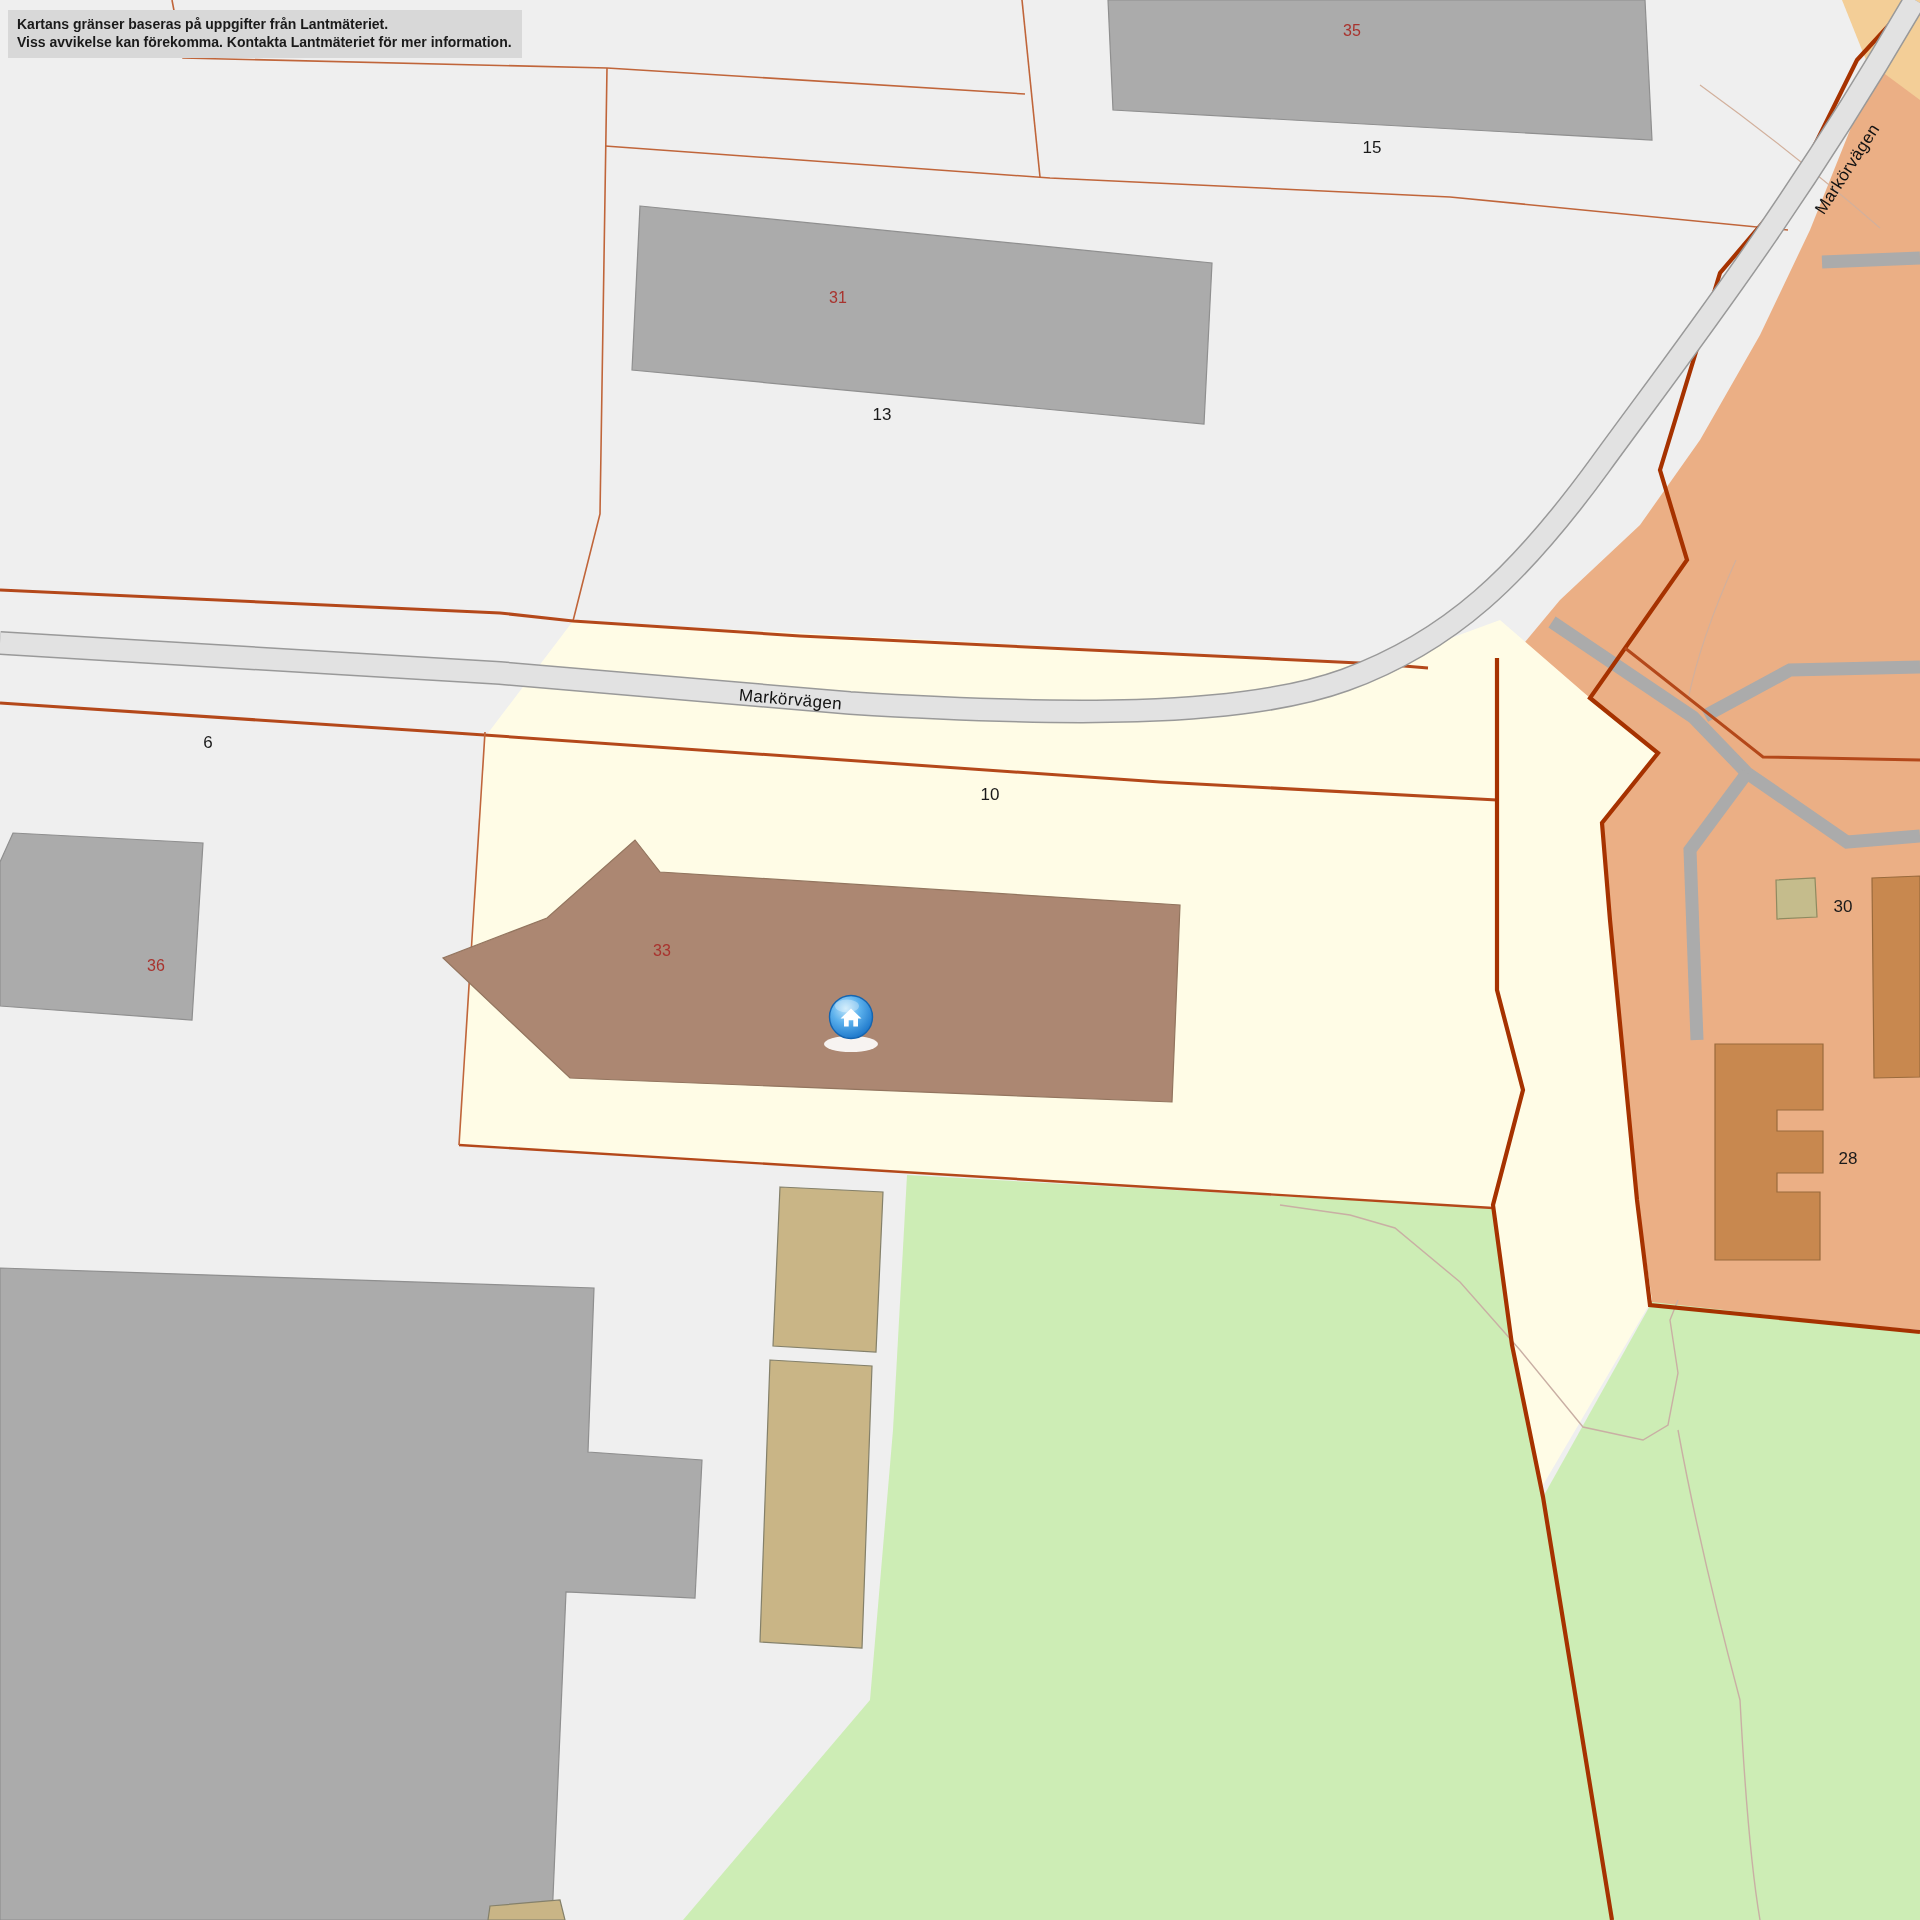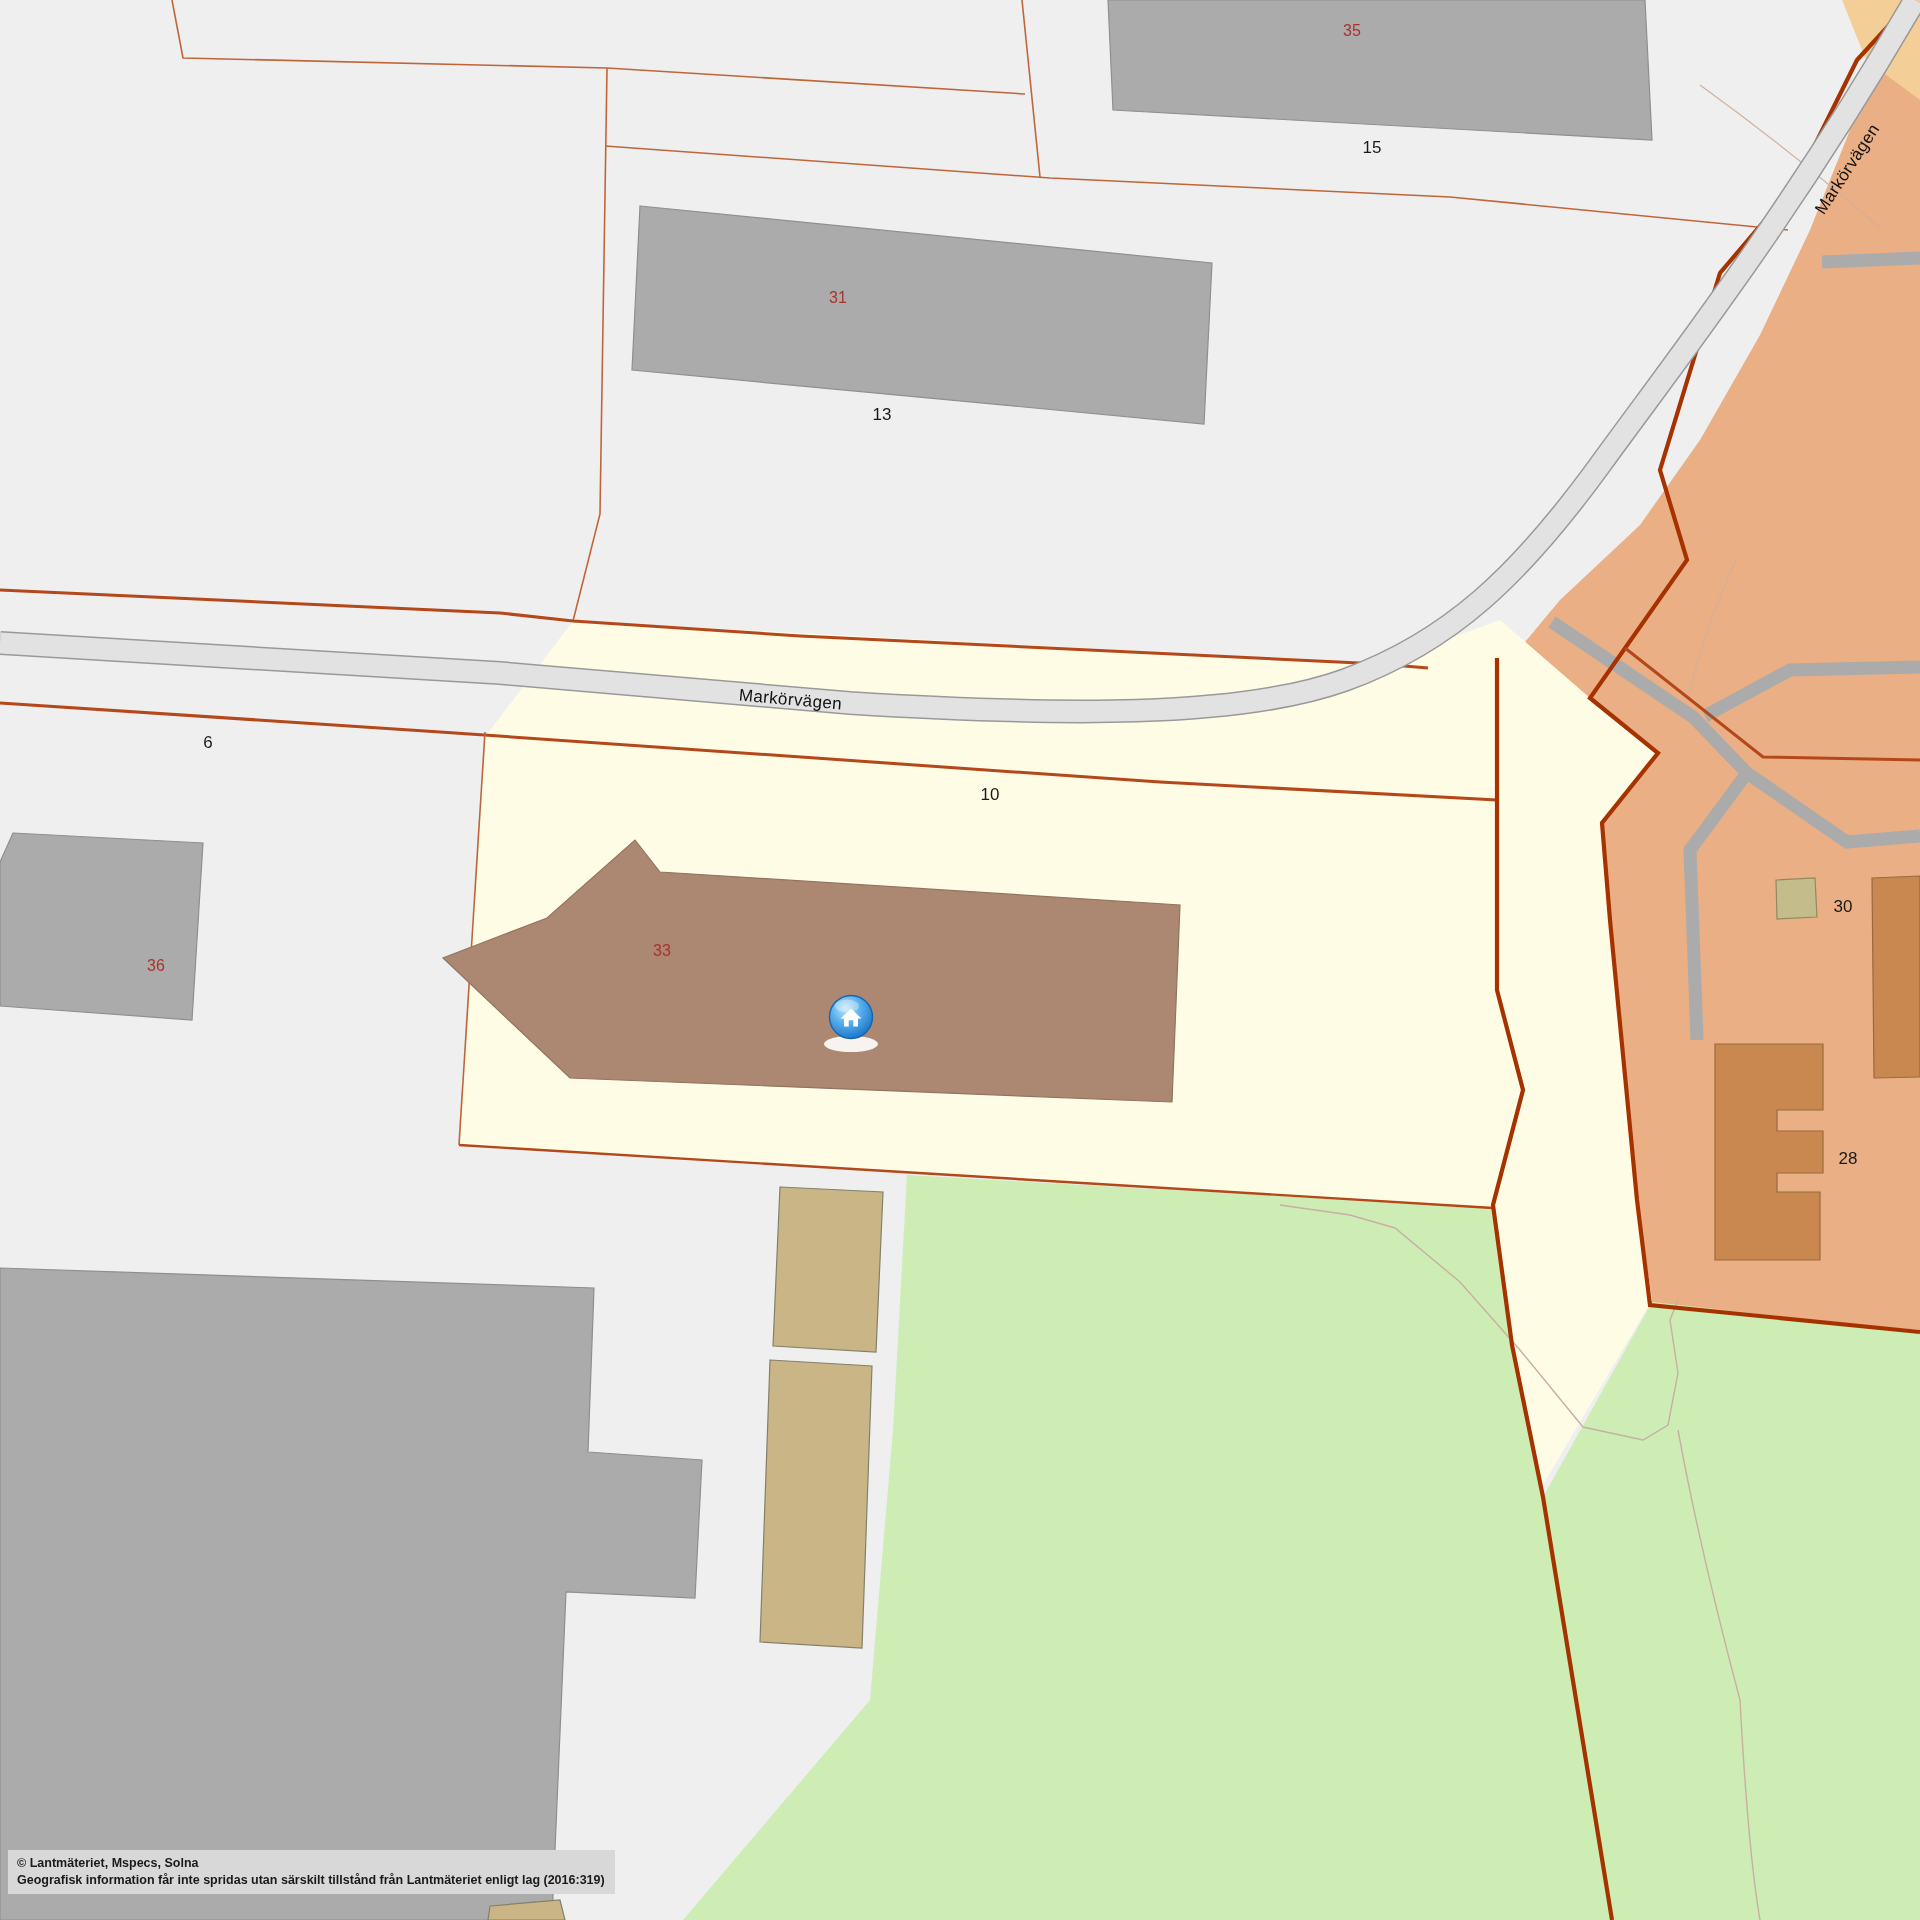--- a/index.html
+++ b/index.html
@@ -108,17 +108,17 @@
     <text class="lbl-black" x="1848" y="1164">28</text>
 
     <g transform="translate(851,1017)">
       <ellipse cx="0" cy="27" rx="27" ry="8" fill="#ffffff" opacity="0.9"></ellipse>
       <circle r="21.5" fill="url(#markerGrad)" stroke="#1565b0" stroke-width="1.4"></circle>
       <path d="M -10.5,1.5 L 0,-8.5 L 10.5,1.5 L 7,1.5 L 7,9.5 L 2.3,9.5 L 2.3,3.2 L -2.3,3.2 L -2.3,9.5 L -7,9.5 L -7,1.5 Z" fill="#ffffff"></path>
       <ellipse cx="-4" cy="-11" rx="12" ry="6.5" fill="#ffffff" opacity="0.30"></ellipse>
     </g>
   </svg>
 
-  <div class="infobox copyright">
-    <div>© Lantmäteriet, Mspecs, Solna</div>
-    <div>Geografisk information får inte spridas utan särskilt tillstånd från Lantmäteriet enligt lag (2016:319)</div>
+  <div class="infobox disclaimer">
+    <div>Kartans gränser baseras på uppgifter från Lantmäteriet.</div>
+    <div>Viss avvikelse kan förekomma. Kontakta Lantmäteriet för mer information.</div>
   </div>
 </div>
 
 </body></html>

